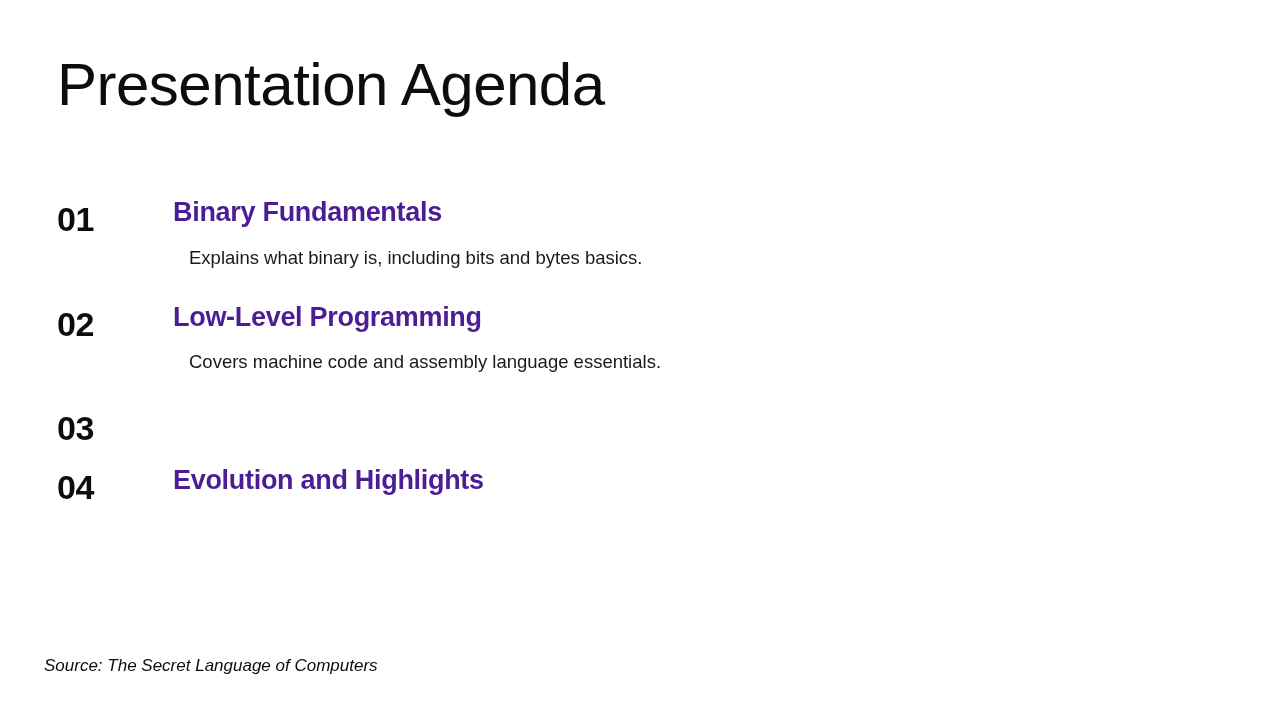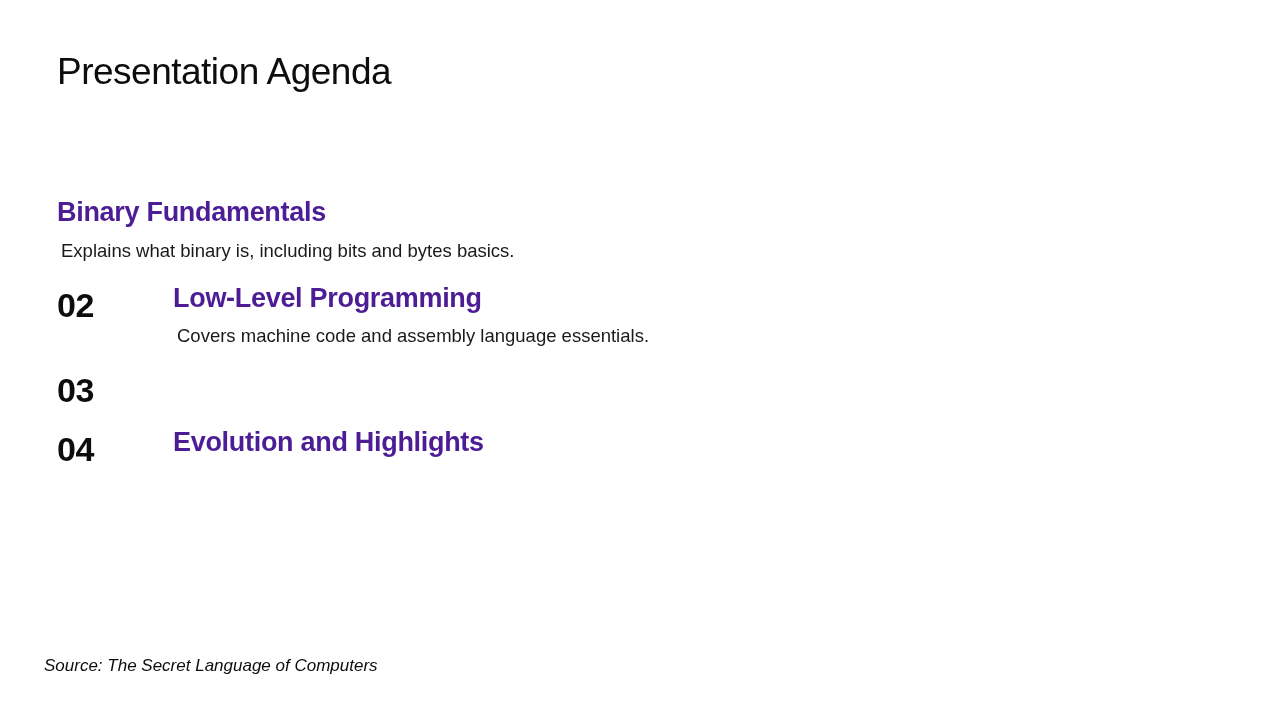--- a/index.html
+++ b/index.html
@@ -17,21 +17,21 @@
   .slide {
     position: relative;
     width: 1280px;
     height: 720px;
     background: #ffffff;
   }
   .slide-title {
     position: absolute;
     left: 57px;
     top: 52px;
-    font-size: 37px;
+    font-size: 60px;
     font-weight: 400;
     letter-spacing: -0.5px;
     line-height: 1.1;
     color: #0d0d0d;
     white-space: nowrap;
   }
   .agenda-list {
     position: absolute;
     left: 57px;
     top: 196px;
@@ -65,21 +65,21 @@
     letter-spacing: -0.3px;
     color: #4c1d95;
     line-height: 1.25;
     margin: 0 0 9px 0;
   }
   .item-desc {
     font-size: 18.5px;
     font-weight: 400;
     color: #1a1a1a;
     line-height: 1.35;
-    margin: 4px;
+    margin: 16px;
   }
   .source-note {
     position: absolute;
     left: 44px;
     top: 656px;
     font-size: 17px;
     font-style: italic;
     color: #0d0d0d;
   }
 </style>
@@ -87,20 +87,21 @@
 <body>
 
 <div class="slide">
 
   <div class="slide-title">Presentation Agenda</div>
 
   <div class="agenda-list">
 
     <div class="agenda-item">
       <div class="agenda-row">
+        <div class="item-number">01</div>
         <div class="item-body">
           <div class="item-heading">Binary Fundamentals</div>
           <div class="item-desc">Explains what binary is, including bits and bytes basics.</div>
         </div>
       </div>
     </div>
 
     <div class="agenda-item">
       <div class="agenda-row">
         <div class="item-number">02</div>

